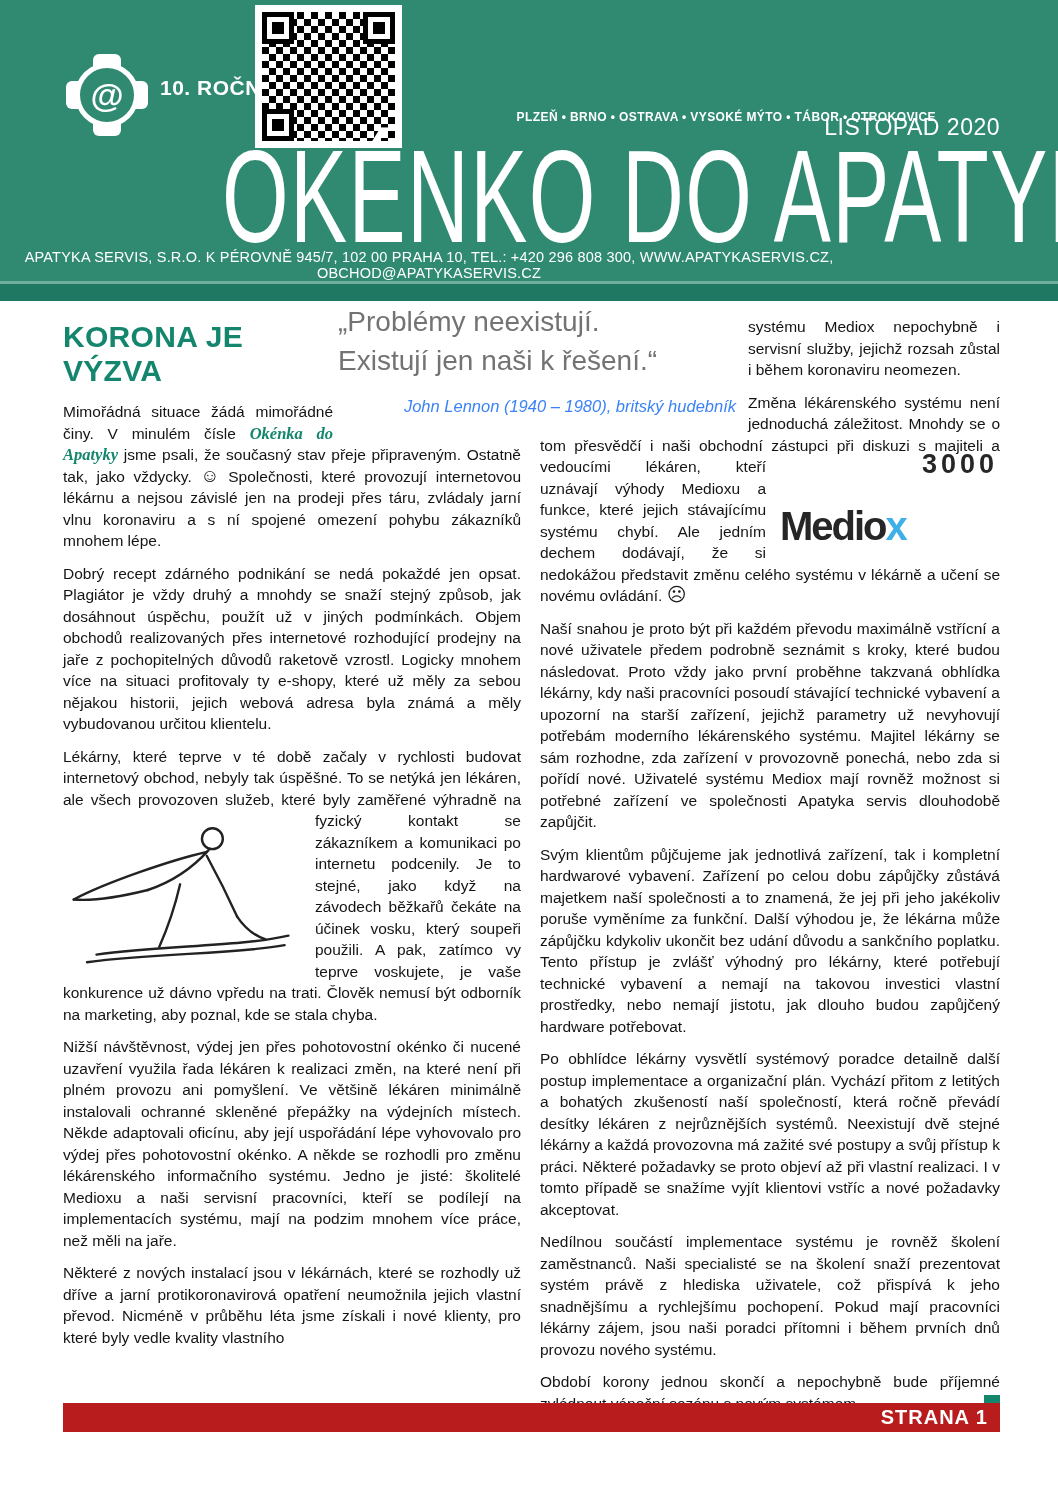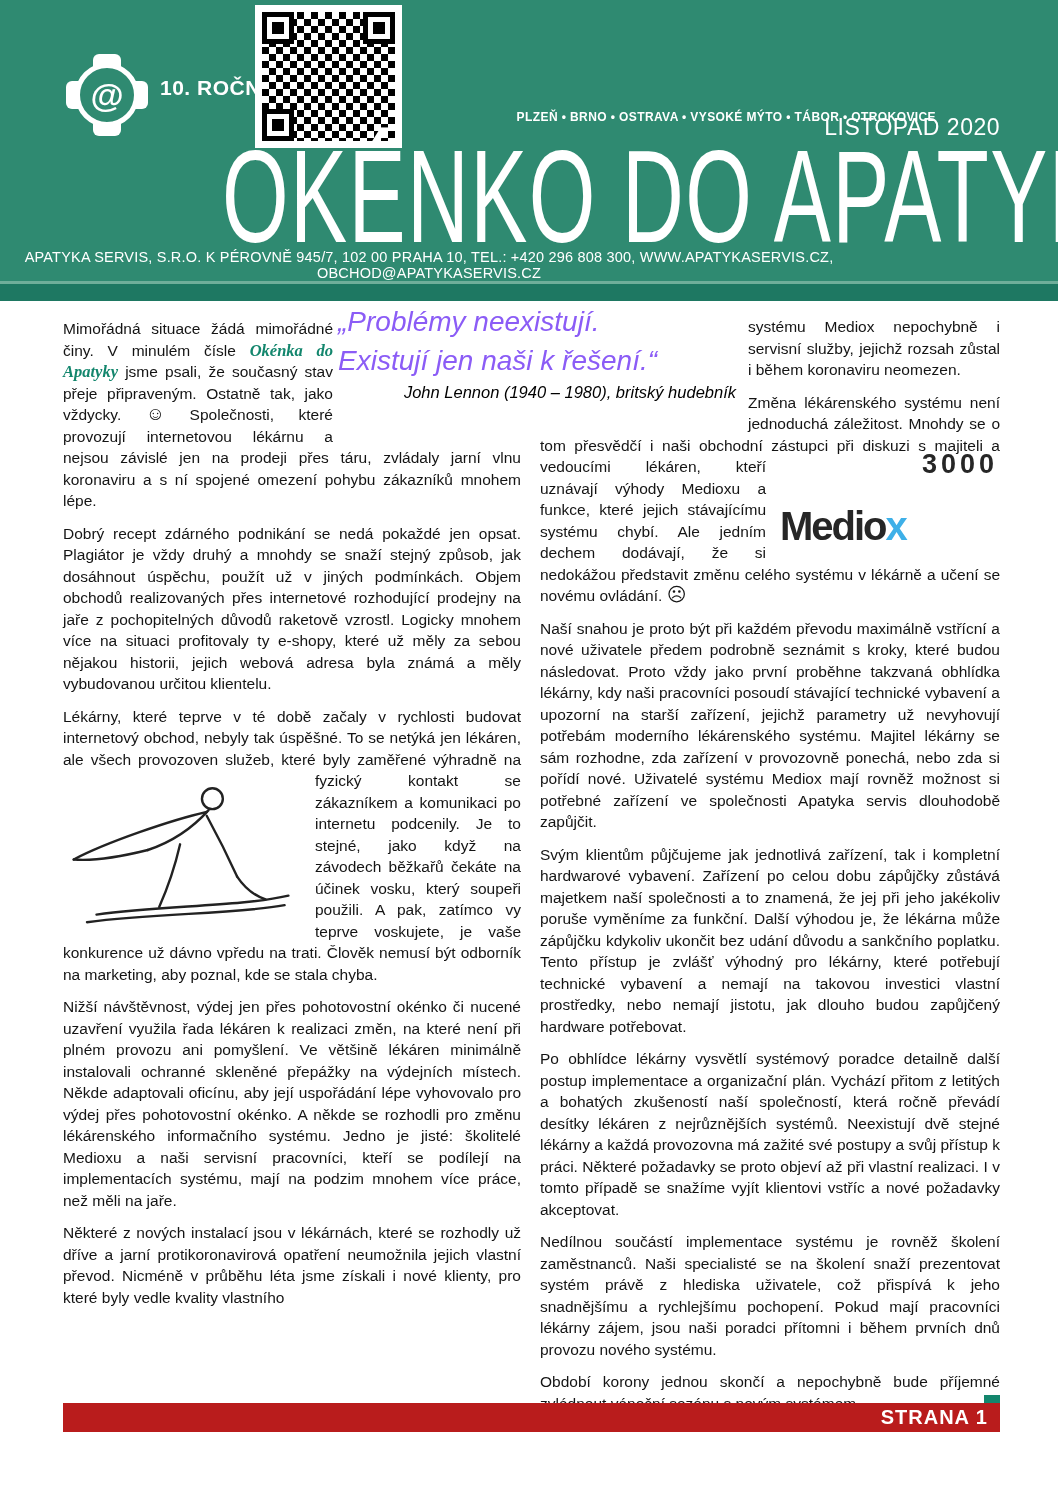--- a/index.html
+++ b/index.html
@@ -55,22 +55,22 @@
   .para { font-size:15.5px; line-height:21.5px; text-align:justify; margin-bottom:11px; color:#141414; }
   .article-heading { color:#13866d; font-weight:bold; font-size:30px; letter-spacing:0.3px; margin:2px 0 13px 0; }
   .spacer-right { float:right; width:188px; height:112px; }
   .spacer-left  { float:left;  width:198px; height:116px; margin-right:10px; }
 
   .script-brand { color:#13866d; font-family:"Liberation Serif", serif; font-style:italic; font-weight:bold; font-size:16.5px; }
   .smiley { font-size:19px; line-height:1; }
 
   
   .quote-box { position:absolute; left:338px; top:302px; width:398px; }
-  .quote-line { color:#8b5cf6; font-style:italic; font-size:28px; line-height:39px; }
-  .quote-attr { color:#000000; font-style:italic; font-size:16.5px; margin-top:3px; text-align:right; }
+  .quote-line { color:#737373; font-size:28px; line-height:39px; }
+  .quote-attr { color:#3b82f6; font-style:italic; font-size:16.5px; margin-top:17px; text-align:right; }
 
   .skier { float:left; width:238px; height:152px; margin:4px 14px 4px 0; }
 
   .mediox { float:right; width:220px; height:94px; margin:2px 0 0 14px; position:relative; }
   .mediox-3000 { position:absolute; right:2px; top:-4px; font-weight:bold; font-size:27px; letter-spacing:4px; color:#262626; }
   .mediox-word { position:absolute; left:0; bottom:6px; font-weight:bold; font-size:40px; letter-spacing:-2px; color:#262626; line-height:1; }
   .mediox-x { color:#3eb0e8; }
 
   .endmark-holder { position:relative; }
   .endmark { position:absolute; right:0; bottom:3px; width:16px; height:16px; background:#13866d; }
@@ -115,20 +115,21 @@
   <div class="header-stripe"></div>
 
   <div class="quote-box">
     <div class="quote-line">„Problémy neexistují.</div>
     <div class="quote-line">Existují jen naši k řešení.“</div>
     <div class="quote-attr">John Lennon (1940 – 1980), britský hudebník</div>
   </div>
 
   <div class="col-left">
     <div class="spacer-right"></div>
+    <div class="article-heading">KORONA JE VÝZVA</div>
 
     <div class="para">
       <span>Mimořádná situace žádá mimořádné činy. V minulém čísle </span><span class="script-brand">Okénka do Apatyky</span><span> jsme psali, že současný stav přeje připraveným. Ostatně tak, jako vždycky. </span><span class="smiley">☺</span><span> Společnosti, které provozují internetovou lékárnu a nejsou závislé jen na prodeji přes táru, zvládaly jarní vlnu koronaviru a s ní spojené omezení pohybu zákazníků mnohem lépe.</span>
     </div>
 
     <div class="para">Dobrý recept zdárného podnikání se nedá pokaždé jen opsat. Plagiátor je vždy druhý a mnohdy se snaží stejný způsob, jak dosáhnout úspěchu, použít už v jiných podmínkách. Objem obchodů realizovaných přes internetové rozhodující prodejny na jaře z pochopitelných důvodů raketově vzrostl. Logicky mnohem více na situaci profitovaly ty e-shopy, které už měly za sebou nějakou historii, jejich webová adresa byla známá a měly vybudovanou určitou klientelu.</div>
 
     <div class="para">
       <span>Lékárny, které teprve v té době začaly v rychlosti budovat internetový obchod, nebyly tak úspěšné. To se netýká jen lékáren, ale všech provozoven služeb, které byly zaměřené </span>
       <svg class="skier" viewBox="0 0 240 160">

